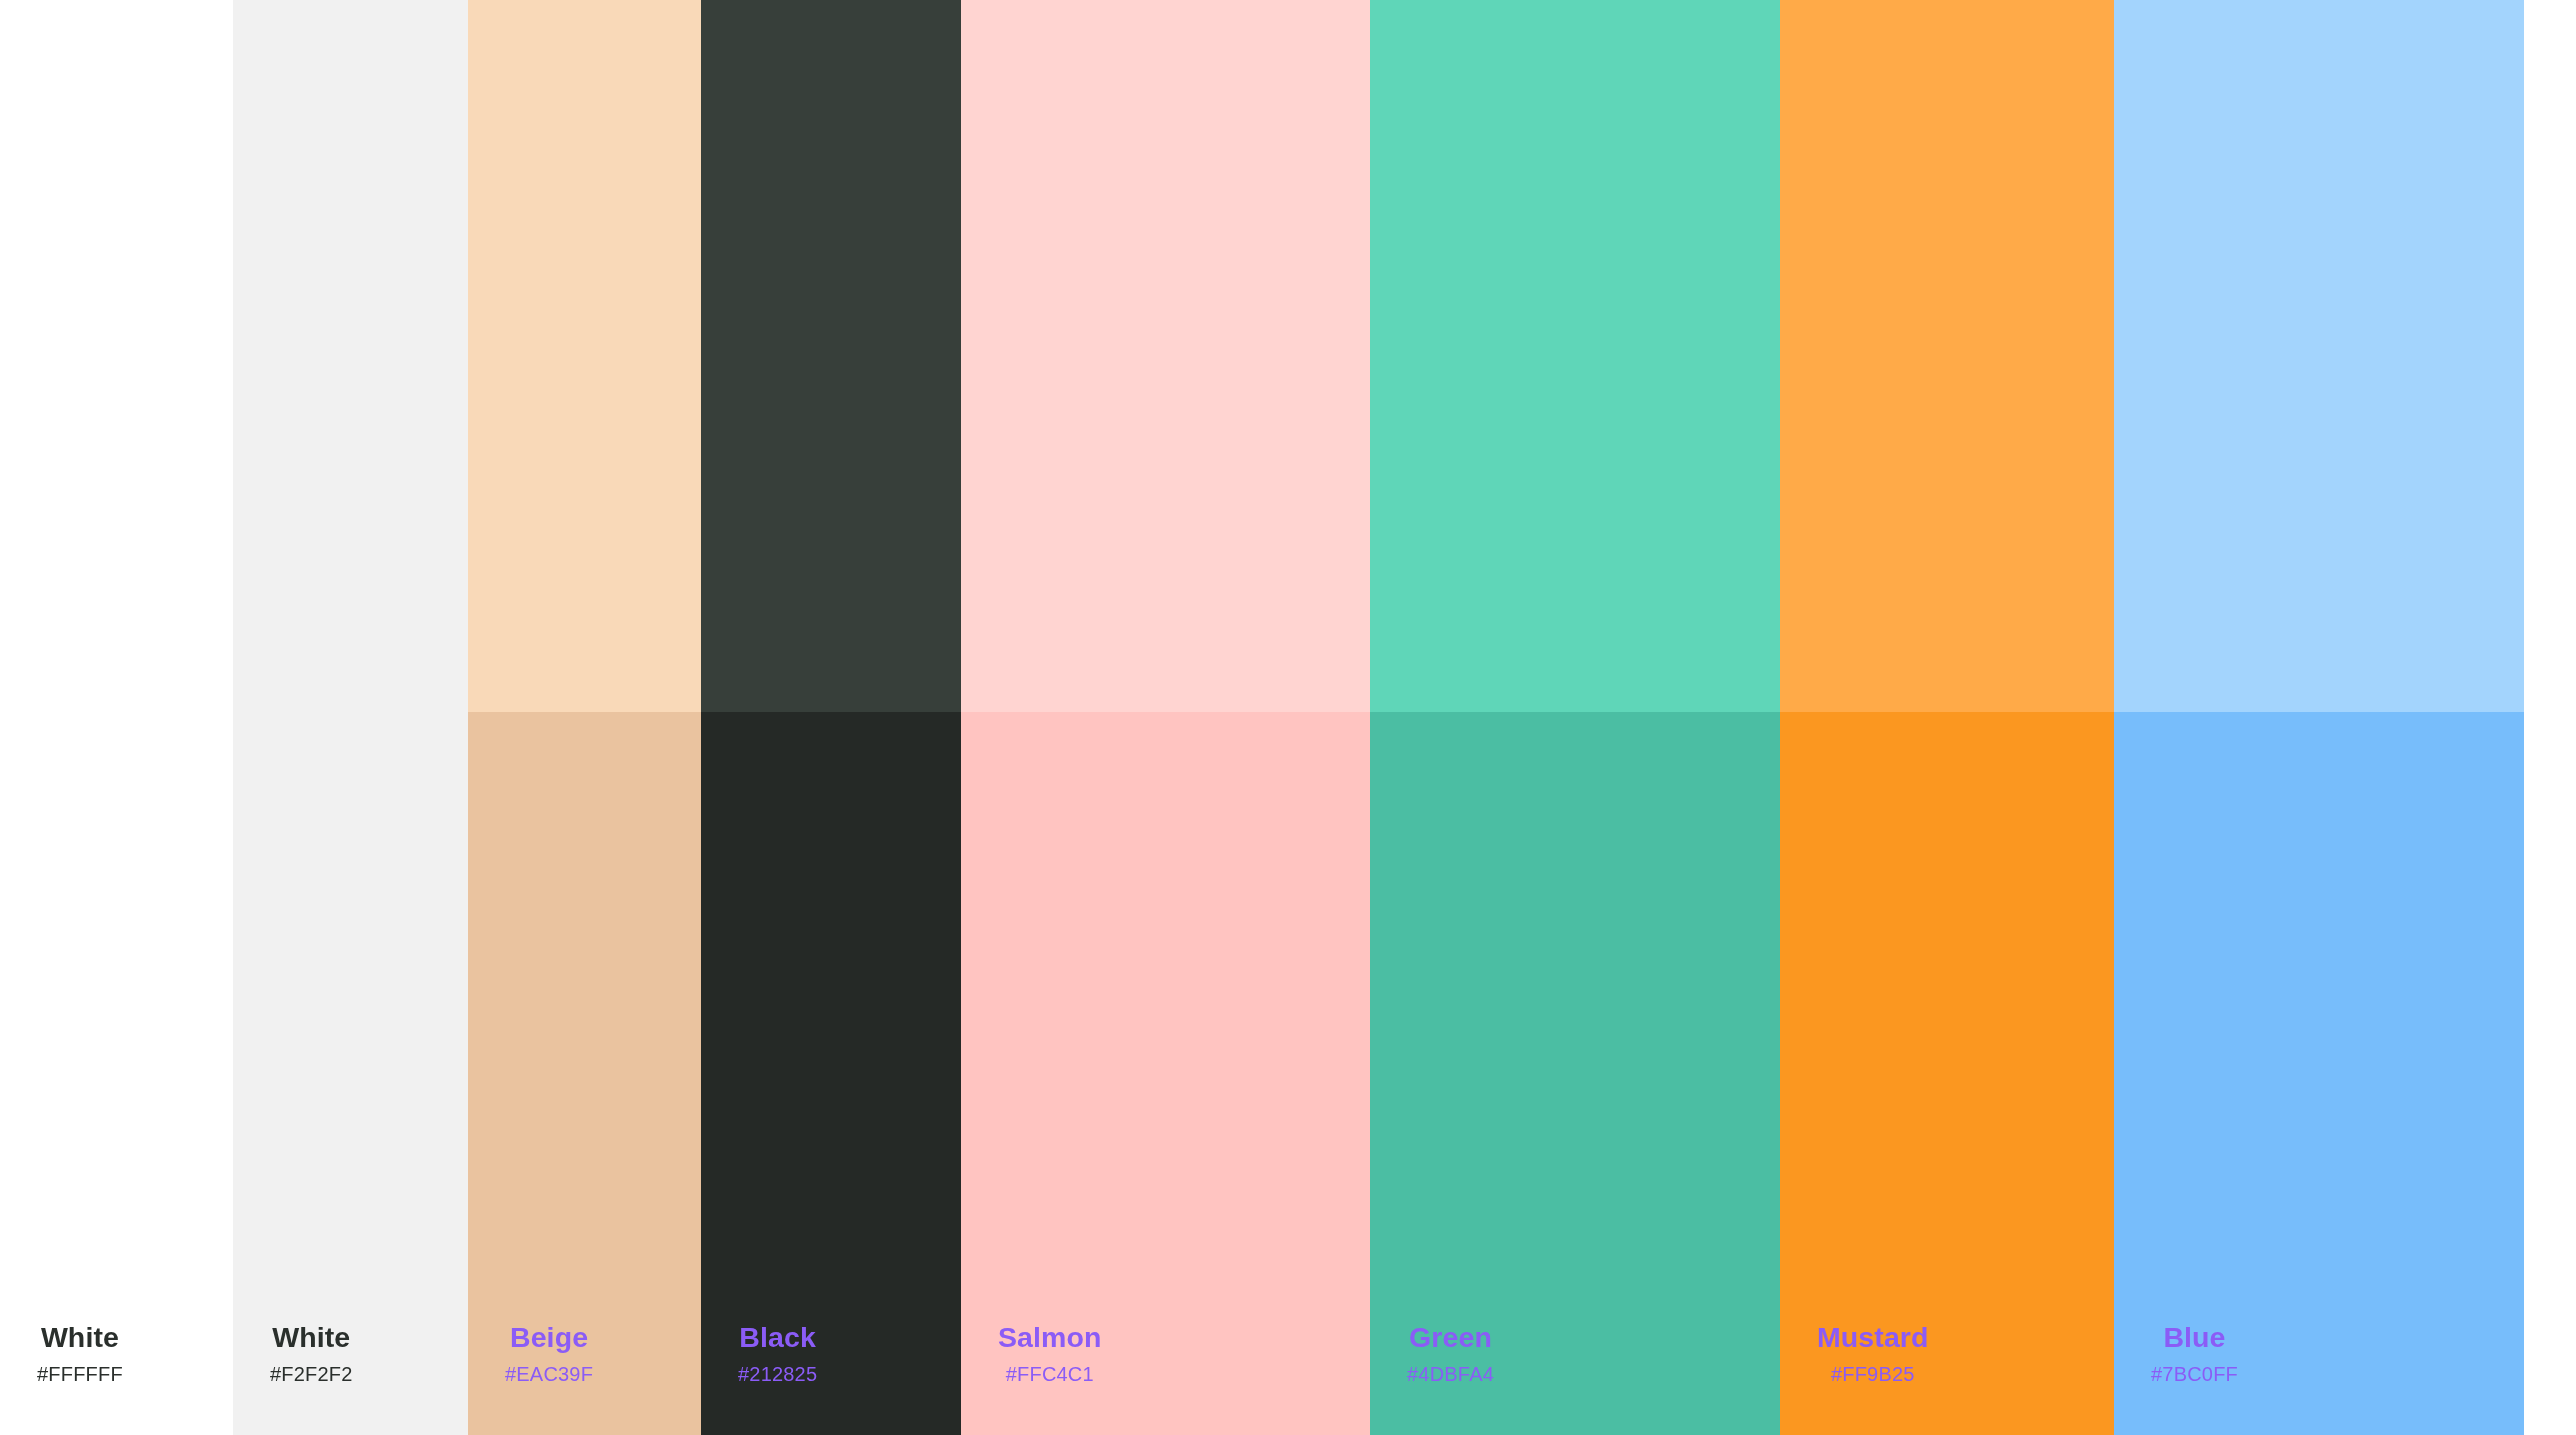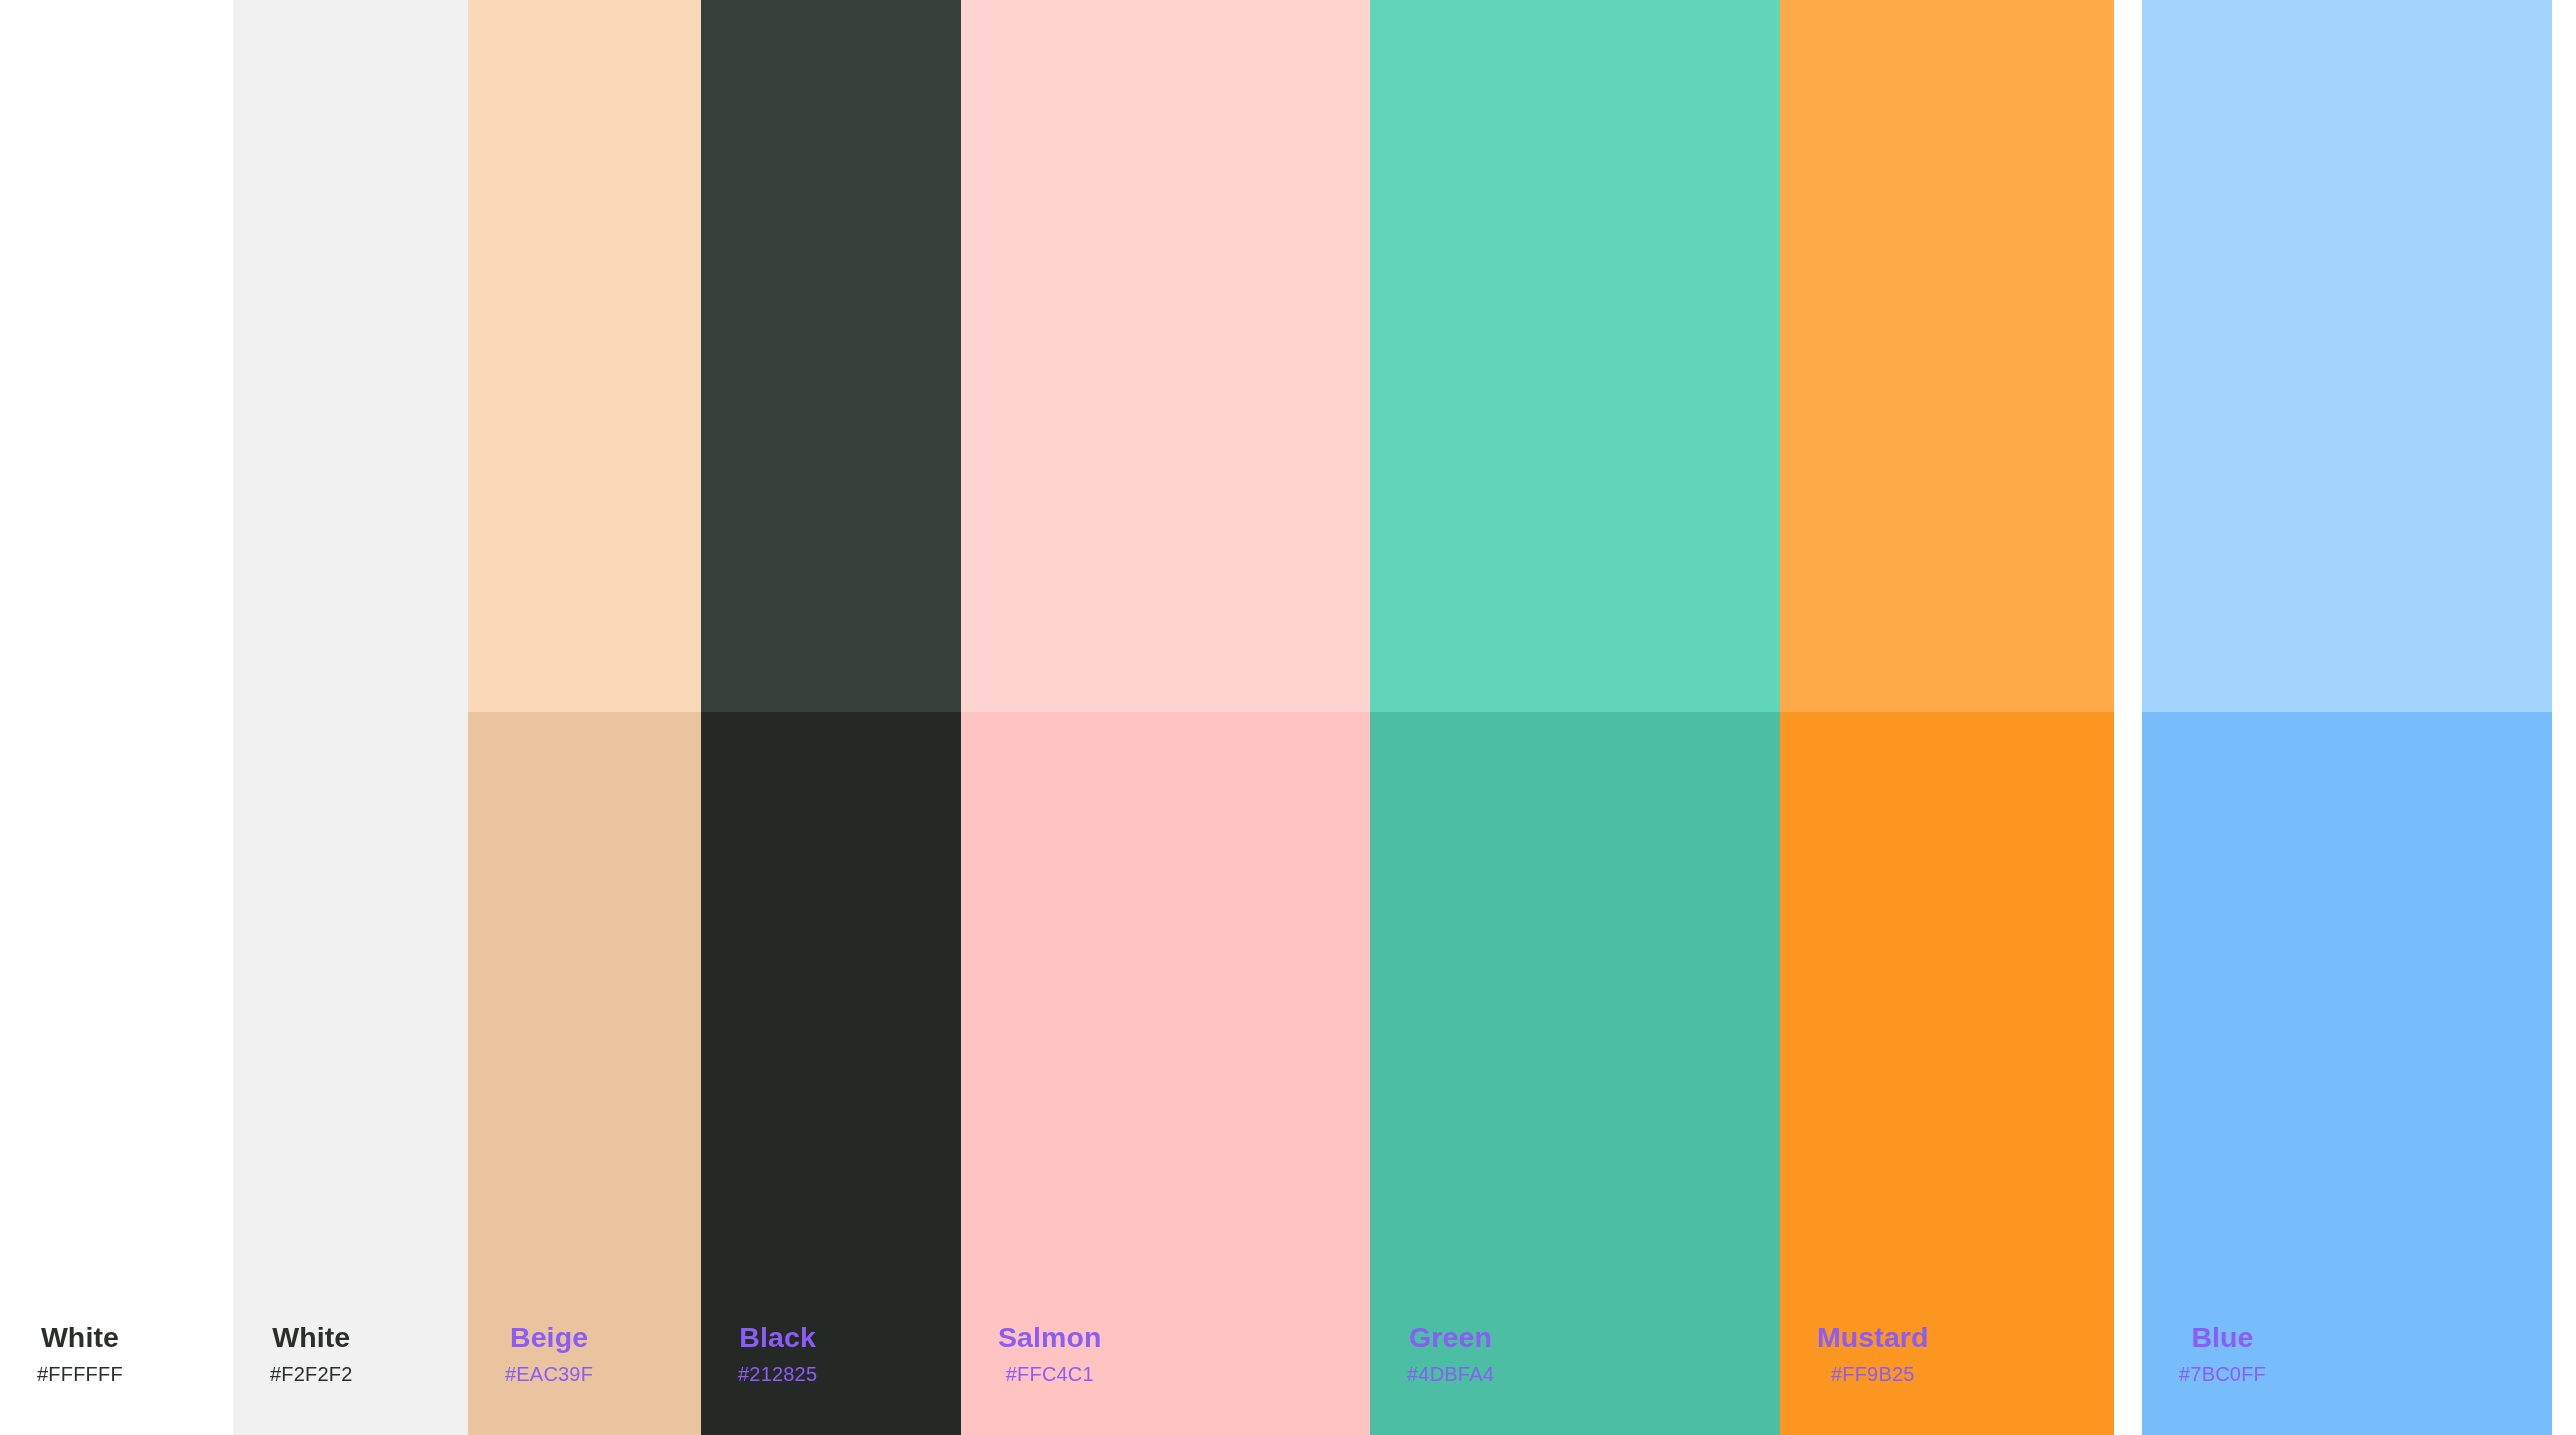--- a/index.html
+++ b/index.html
@@ -116,21 +116,21 @@
       </div>
     </div>
     <div class="swatch text-light" style="width: 334px;">
       <div class="band-top" style="background: rgb(255, 170, 72);"></div>
       <div class="band-bottom" style="background: rgb(251, 151, 32);"></div>
       <div class="label-block">
         <span class="swatch-name">Mustard</span>
         <span class="swatch-hex">#FF9B25</span>
       </div>
     </div>
-    <div class="swatch text-light" style="width: 410px; margin-left: 28px;">
+    <div class="swatch text-light" style="width: 410px;">
       <div class="band-top" style="background: rgb(163, 212, 253);"></div>
       <div class="band-bottom" style="background: rgb(119, 189, 251);"></div>
       <div class="label-block">
         <span class="swatch-name">Blue</span>
         <span class="swatch-hex">#7BC0FF</span>
       </div>
     </div>
   </div>
 
 

